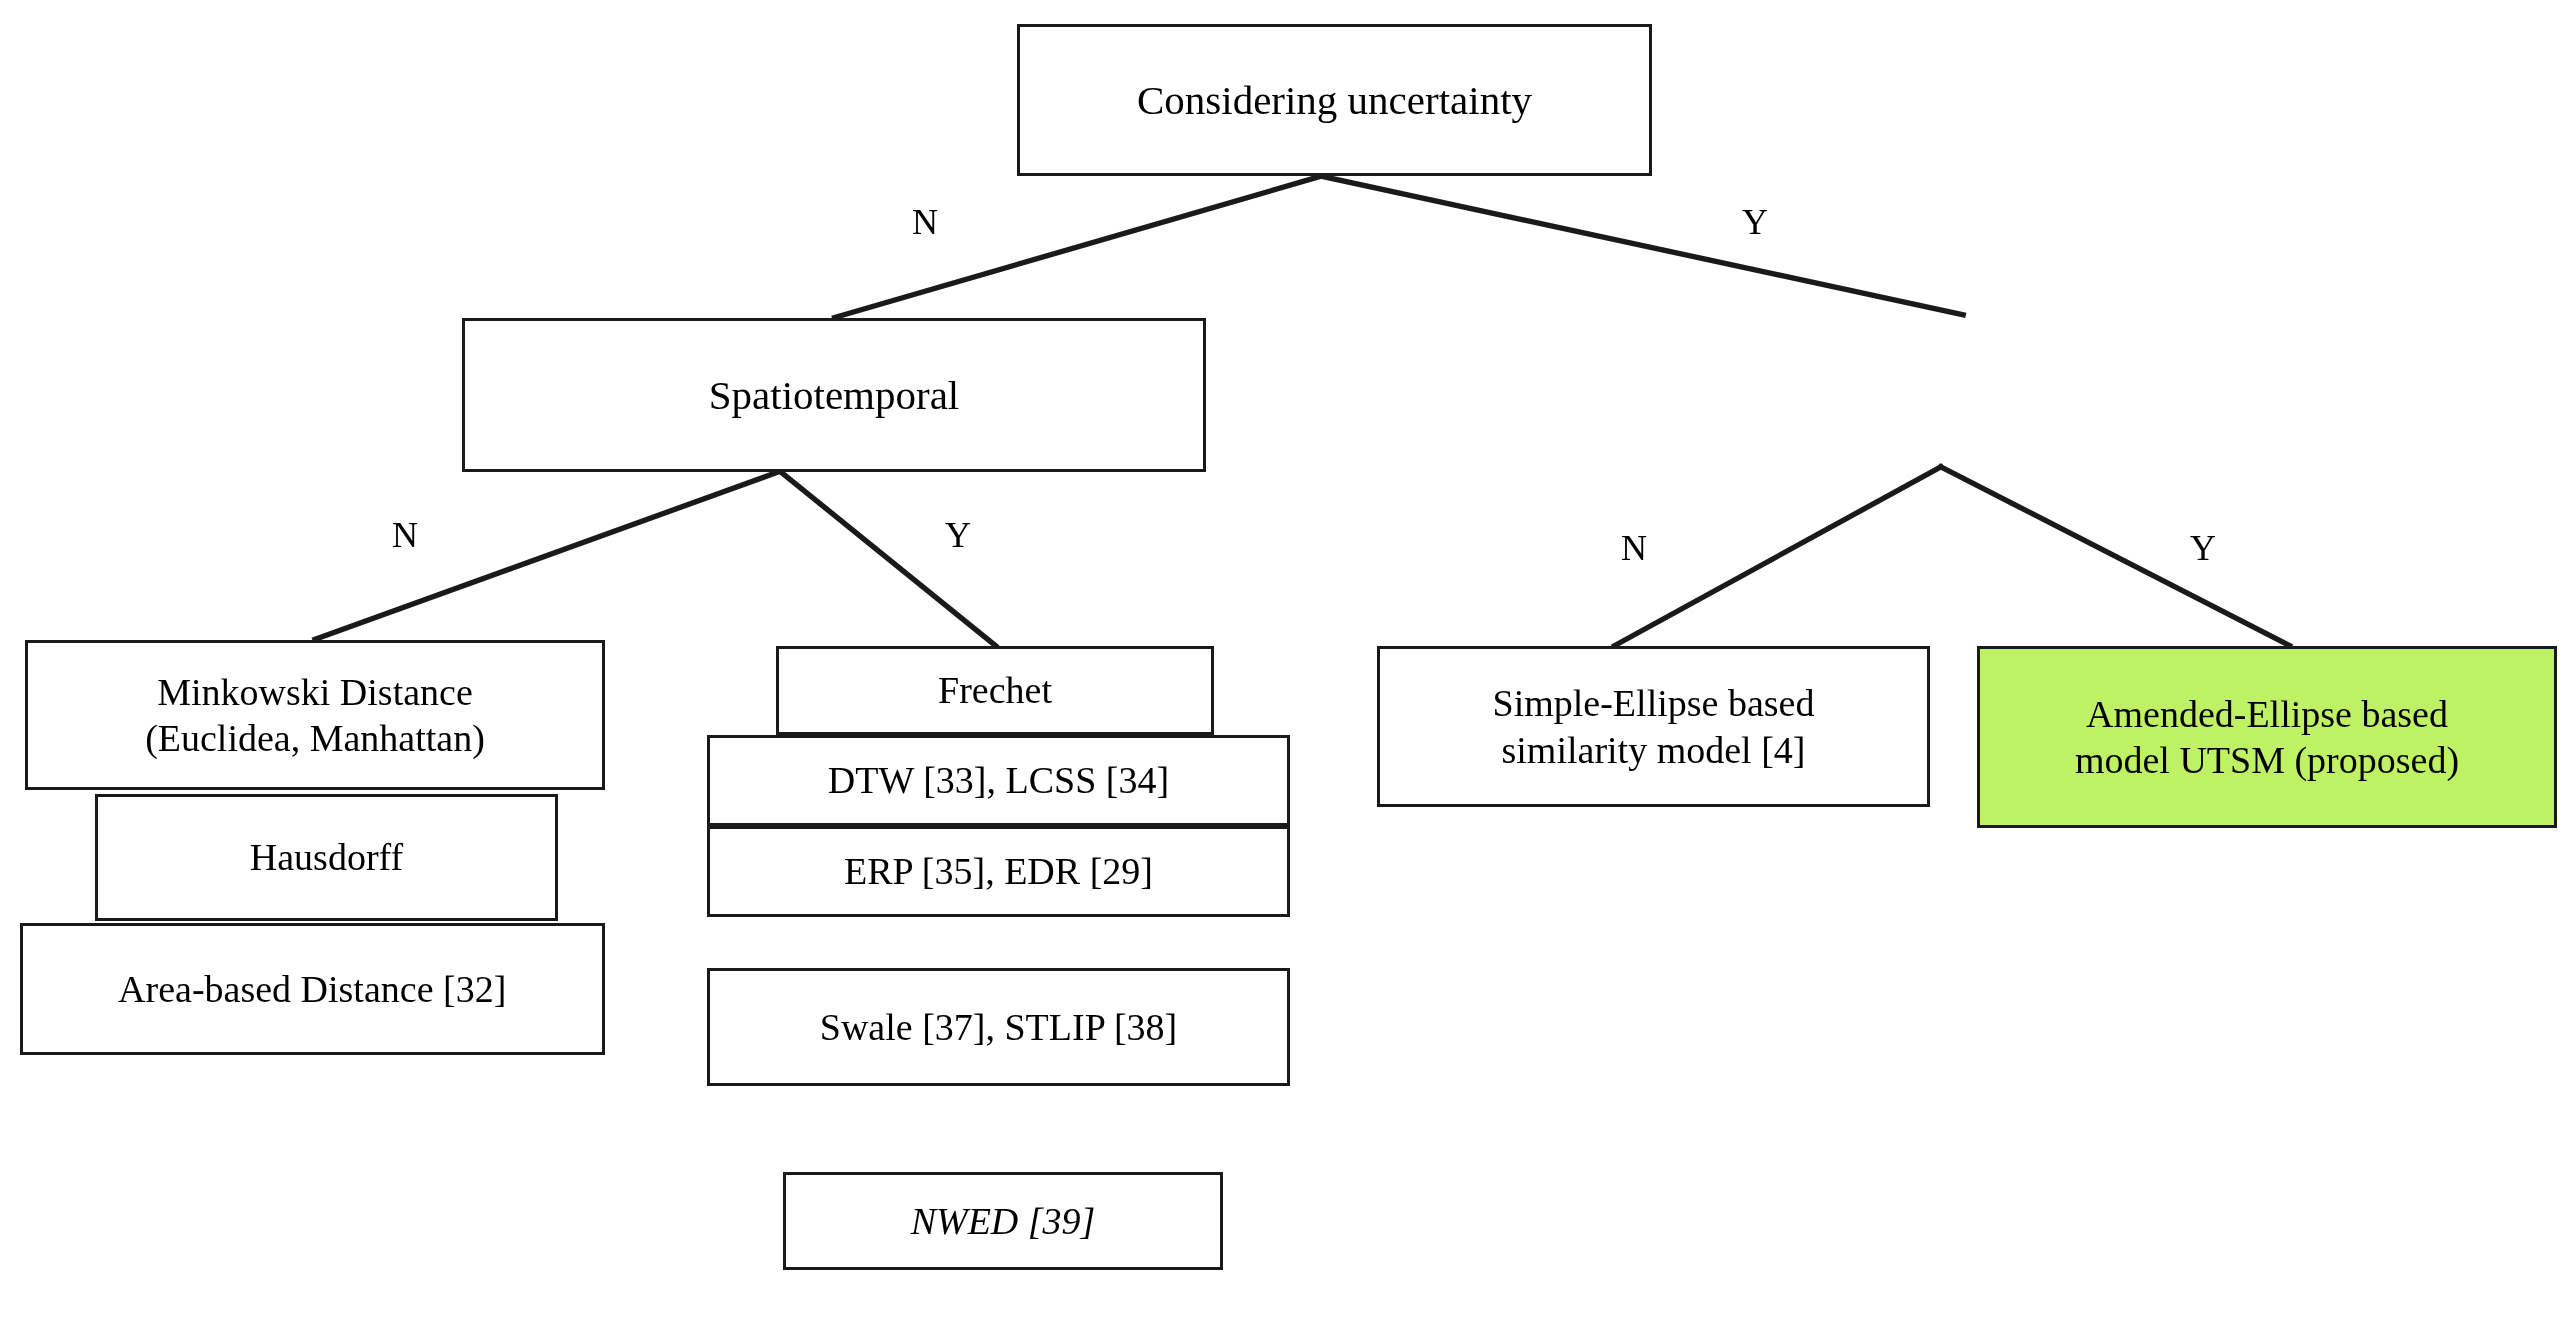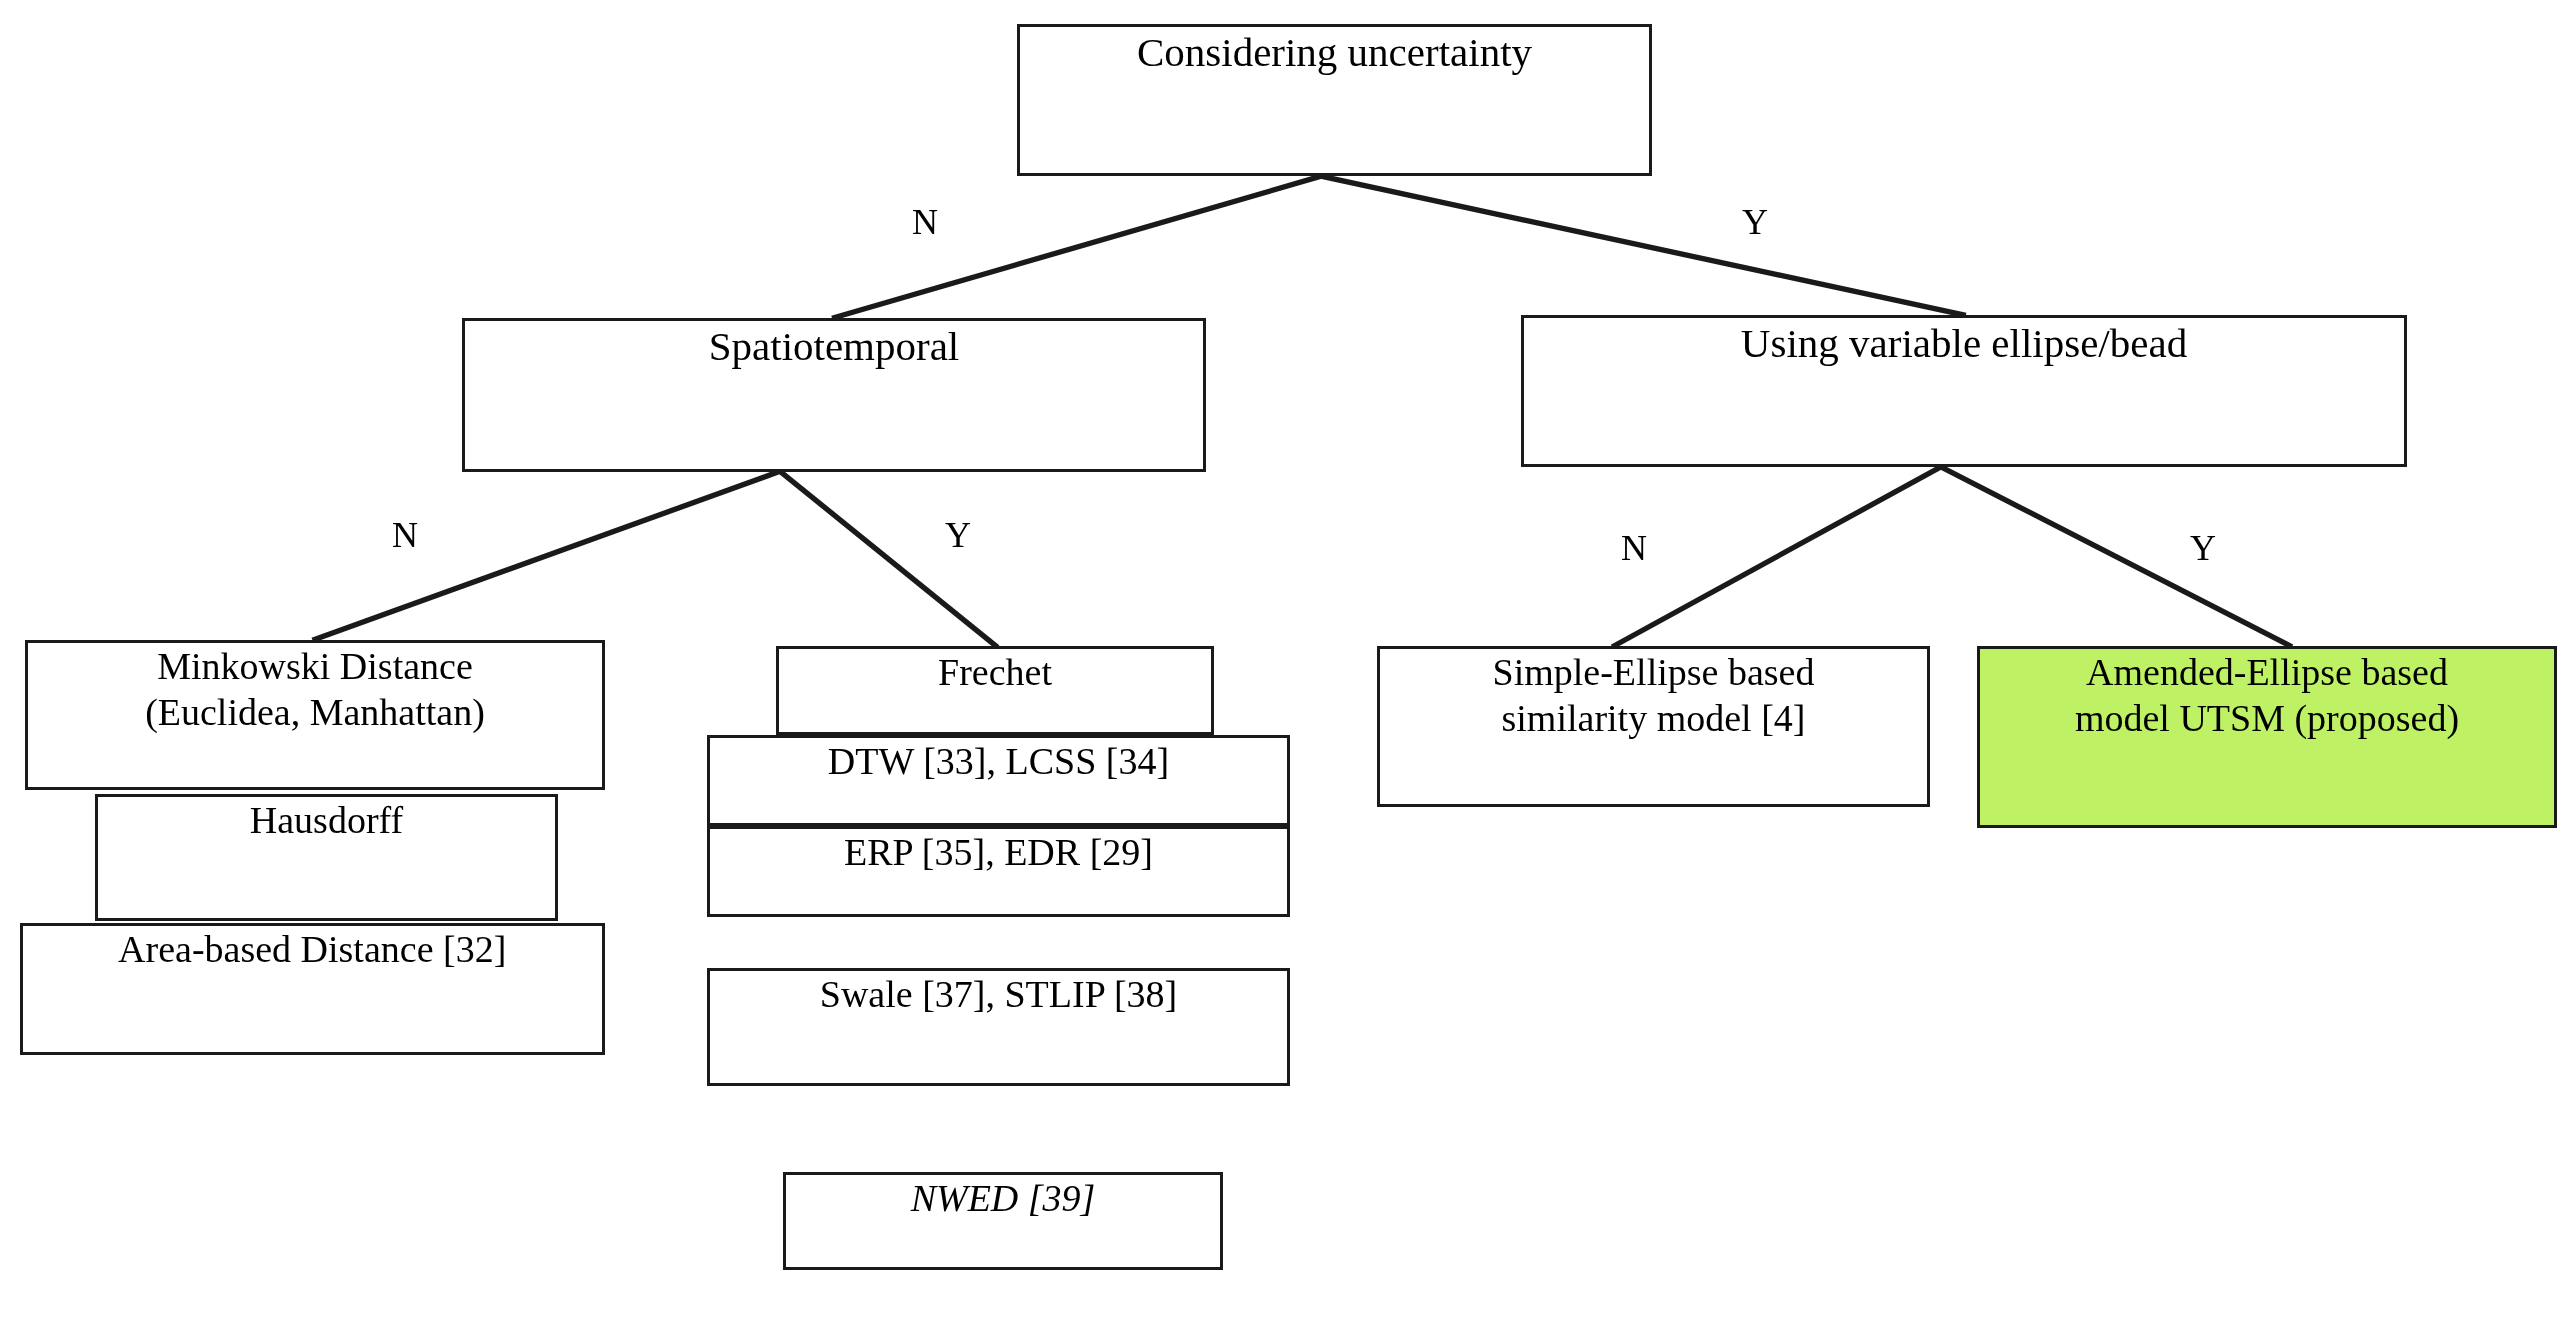--- a/index.html
+++ b/index.html
@@ -22,20 +22,21 @@
     width: 2576px;
     height: 1320px;
     pointer-events: none;
   }
   .node {
     position: absolute;
     box-sizing: border-box;
     border: 3.6px solid #1a1a1a;
     background: #ffffff;
     display: flex;
+    align-items: center;
     justify-content: center;
     text-align: center;
     color: #000000;
     line-height: 1.22;
     padding: 0 9px;
   }
   .node.shaded {
     background: #bef264;
   }
   .node-label {
@@ -107,23 +108,20 @@
   <div class="node" id="n-root">
     <span class="node-label">Considering uncertainty</span>
   </div>
 
   <div class="edge-label" id="el-root-n">N</div>
   <div class="edge-label" id="el-root-y">Y</div>
 
   <div class="node" id="n-spatio">
     <span class="node-label">Spatiotemporal</span>
   </div>
-  <div class="node" id="n-ellipse">
-    <span class="node-label">Using variable ellipse/bead</span>
-  </div>
 
   <div class="edge-label" id="el-sp-n">N</div>
   <div class="edge-label" id="el-sp-y">Y</div>
   <div class="edge-label" id="el-el-n">N</div>
   <div class="edge-label" id="el-el-y">Y</div>
 
   <div class="node" id="n-minkowski">
     <span class="node-label">Minkowski Distance
 (Euclidea, Manhattan)</span>
   </div>

